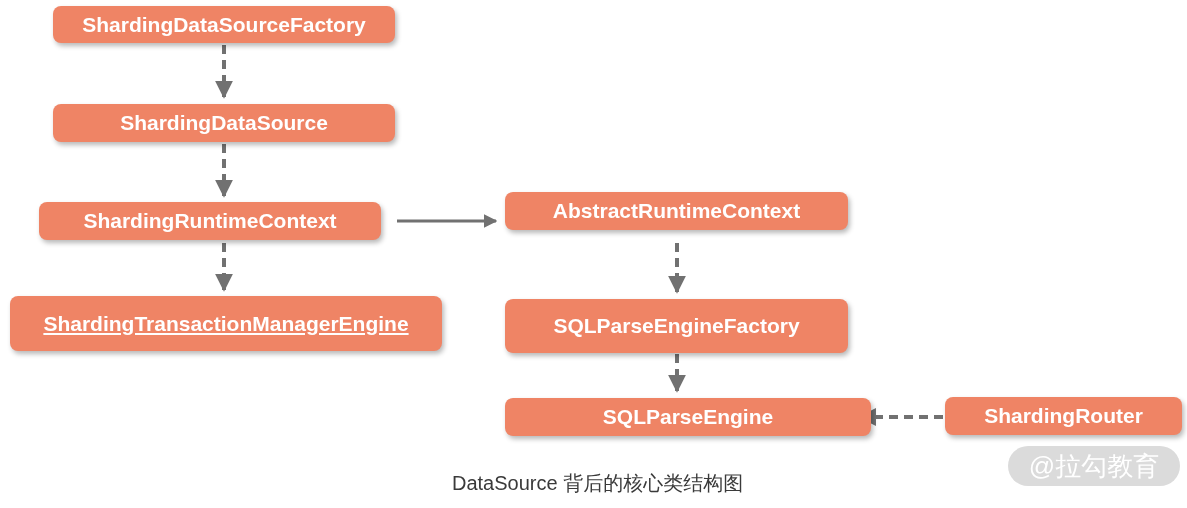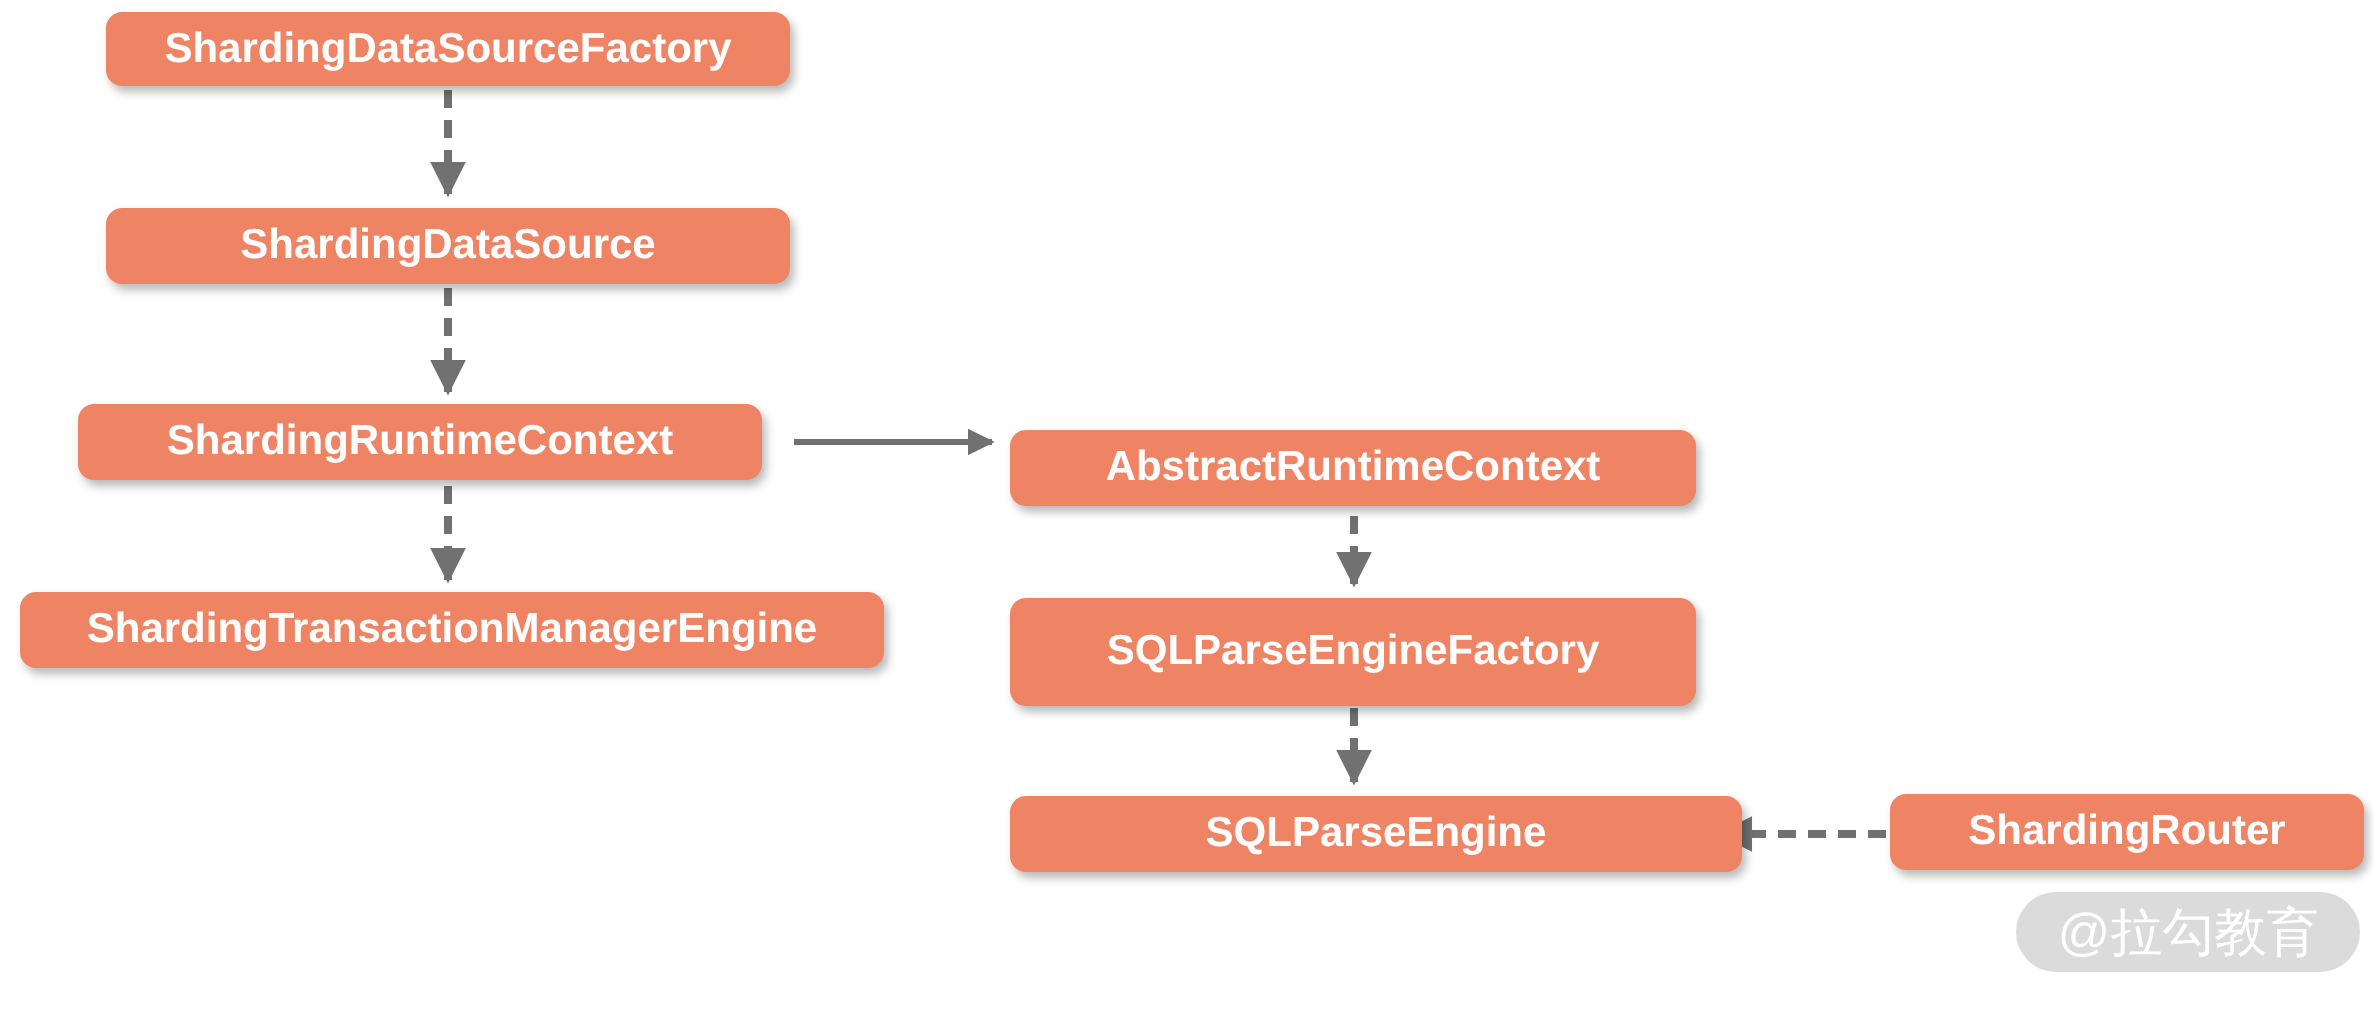--- a/index.html
+++ b/index.html
@@ -88,26 +88,27 @@
     <path class="edge dashed" d="M677,339 L677,391" marker-end="url(#ah)"></path>
     <path class="edge dashed" d="M943,417 L860,417" marker-end="url(#ah)"></path>
   </svg>
 
   <div class="node" style="left:53px; top:104px; width:342px; height:38px;">ShardingDataSource</div>
 
   <div class="node" style="left:53px; top:6px; width:342px; height:37px;">ShardingDataSourceFactory</div>
 
   <div class="node" style="left:39px; top:202px; width:342px; height:38px;">ShardingRuntimeContext</div>
 
-  <div class="node" style="left:10px; top:296px; width:432px; height:38px;">ShardingTransactionManagerEngine</div>
+  <div class="node" style="left:10px; top:296px; width:432px; height:55px;text-decoration:underline;">ShardingTransactionManagerEngine</div>
 
-  <div class="node" style="left:505px; top:215px; width:343px; height:38px;text-align:center;">AbstractRuntimeContext</div>
+  <div class="node" style="left:505px; top:192px; width:343px; height:38px;text-align:center;">AbstractRuntimeContext</div>
 
   <div class="node" style="left:505px; top:299px; width:343px; height:54px;">SQLParseEngineFactory</div>
 
   <div class="node" style="left:505px; top:398px; width:366px; height:38px;">SQLParseEngine</div>
 
   <div class="node" style="left:945px; top:397px; width:237px; height:38px;">ShardingRouter</div>
 
+  <div class="caption">DataSource 背后的核心类结构图</div>
 
   <div class="watermark">@拉勾教育</div>
 
 </div>
 
 </body></html>

